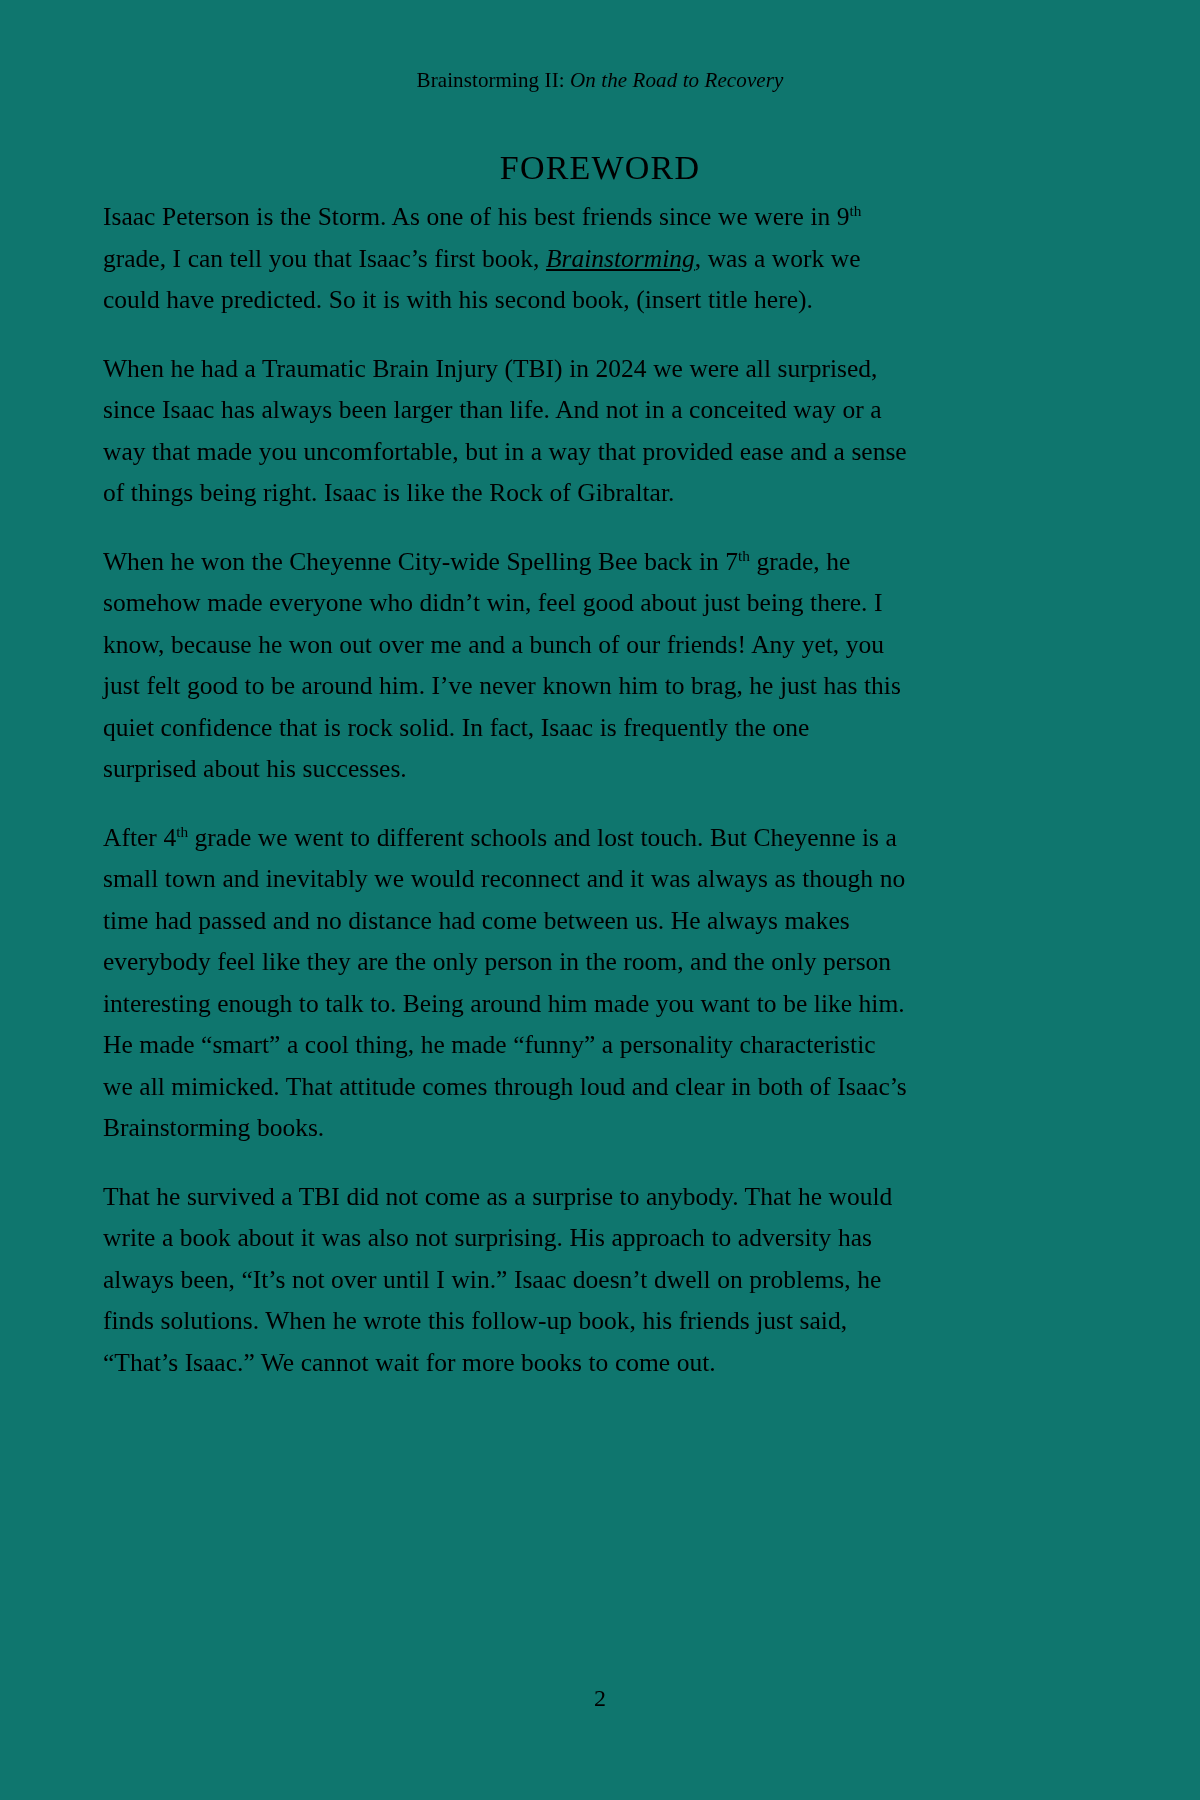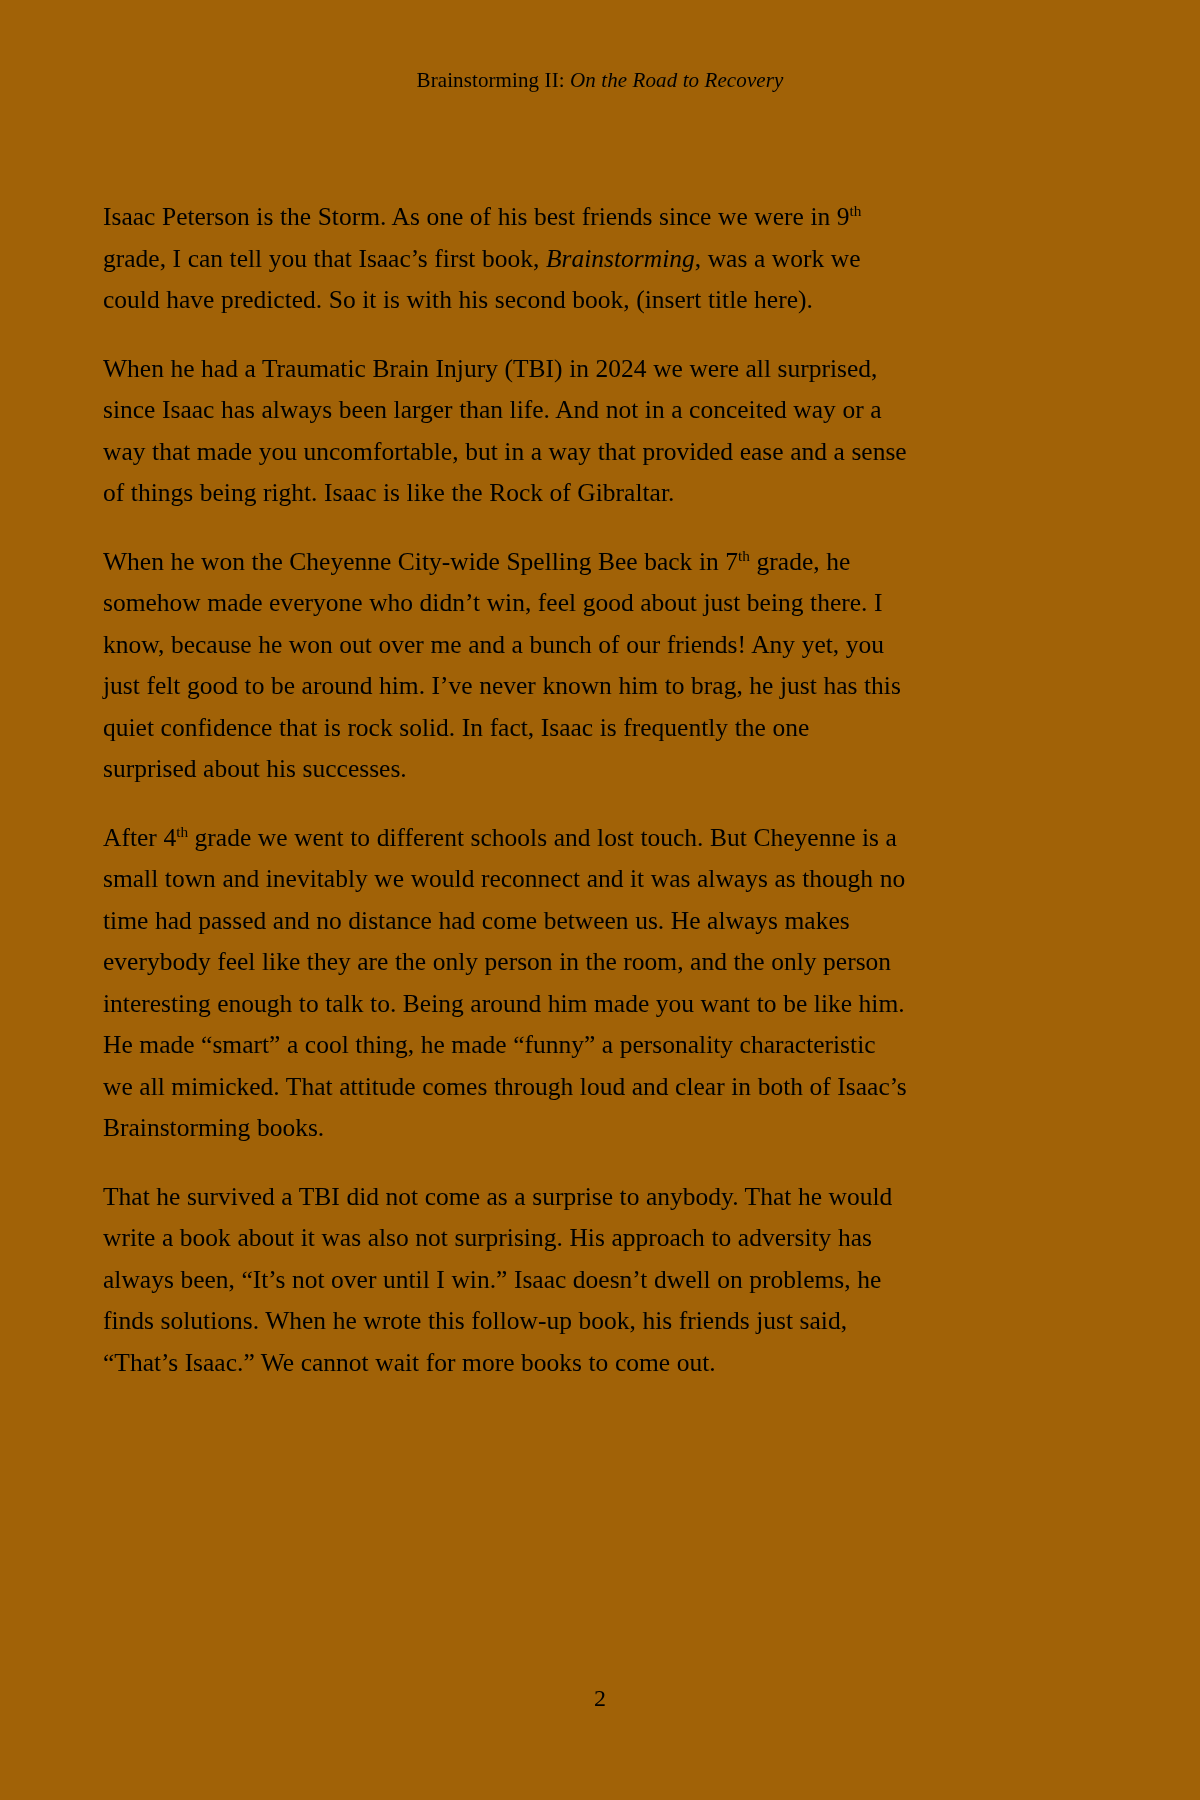--- a/index.html
+++ b/index.html
@@ -4,21 +4,21 @@
 <style>
   html, body {
     margin: 0;
     padding: 0;
     background: #ffffff;
   }
   .page {
     position: relative;
     width: 1200px;
     height: 1800px;
-    background: #a16207;
+    background: #0f766e;
     margin: 0 auto;
     overflow: hidden;
     font-family: "Liberation Serif", "DejaVu Serif", serif;
     color: #000000;
     -webkit-font-smoothing: antialiased;
   }
 
   
   .running-header {
     position: absolute;
@@ -65,20 +65,21 @@
   .para:last-child {
     margin-bottom: 0;
   }
   sup.ordinal {
     font-size: 0.6em;
     vertical-align: super;
     line-height: 0;
   }
   .book-title {
     font-style: italic;
+    text-decoration: underline;
   }
 
   
   .page-number {
     position: absolute;
     top: 1684px;
     left: 0;
     width: 1200px;
     text-align: center;
     font-size: 24px;
@@ -88,20 +89,21 @@
 </head>
 <body>
 
 <div class="page">
 
   <div class="running-header">
     <span>Brainstorming II:</span>
     <span class="ital">On the Road to Recovery</span>
   </div>
 
+  <h1 class="chapter-title">FOREWORD</h1>
 
   <div class="body-block">
       <p class="para"><span>Isaac Peterson is the Storm. As one of his best friends since we were in 9</span><sup class="ordinal">th</sup><span> grade, I can tell you that Isaac’s first book, </span><span class="book-title">Brainstorming</span><span>, was a work we could have predicted. So it is with his second book, (insert title here).</span></p>
       <p class="para"><span>When he had a Traumatic Brain Injury (TBI) in 2024 we were all surprised, since Isaac has always been larger than life. And not in a conceited way or a way that made you uncomfortable, but in a way that provided ease and a sense of things being right. Isaac is like the Rock of Gibraltar.</span></p>
       <p class="para"><span>When he won the Cheyenne City-wide Spelling Bee back in 7</span><sup class="ordinal">th</sup><span> grade, he somehow made everyone who didn’t win, feel good about just being there. I know, because he won out over me and a bunch of our friends! Any yet, you just felt good to be around him. I’ve never known him to brag, he just has this quiet confidence that is rock solid. In fact, Isaac is frequently the one surprised about his successes.</span></p>
       <p class="para"><span>After 4</span><sup class="ordinal">th</sup><span> grade we went to different schools and lost touch.  But Cheyenne is a small town and inevitably we would reconnect and it was always as though no time had passed and no distance had come between us. He always makes everybody feel like they are the only person in the room, and the only person interesting enough to talk to. Being around him made you want to be like him. He made “smart” a cool thing, he made “funny” a personality characteristic we all mimicked. That attitude comes through loud and clear in both of Isaac’s Brainstorming books.</span></p>
       <p class="para"><span>That he survived a TBI did not come as a surprise to anybody. That he would write a book about it was also not surprising.  His approach to adversity has always been, “It’s not over until I win.” Isaac doesn’t dwell on problems, he finds solutions. When he wrote this follow-up book, his friends just said, “That’s Isaac.”  We cannot wait for more books to come out.</span></p>
     </div>
 
   <div class="page-number">2</div>

